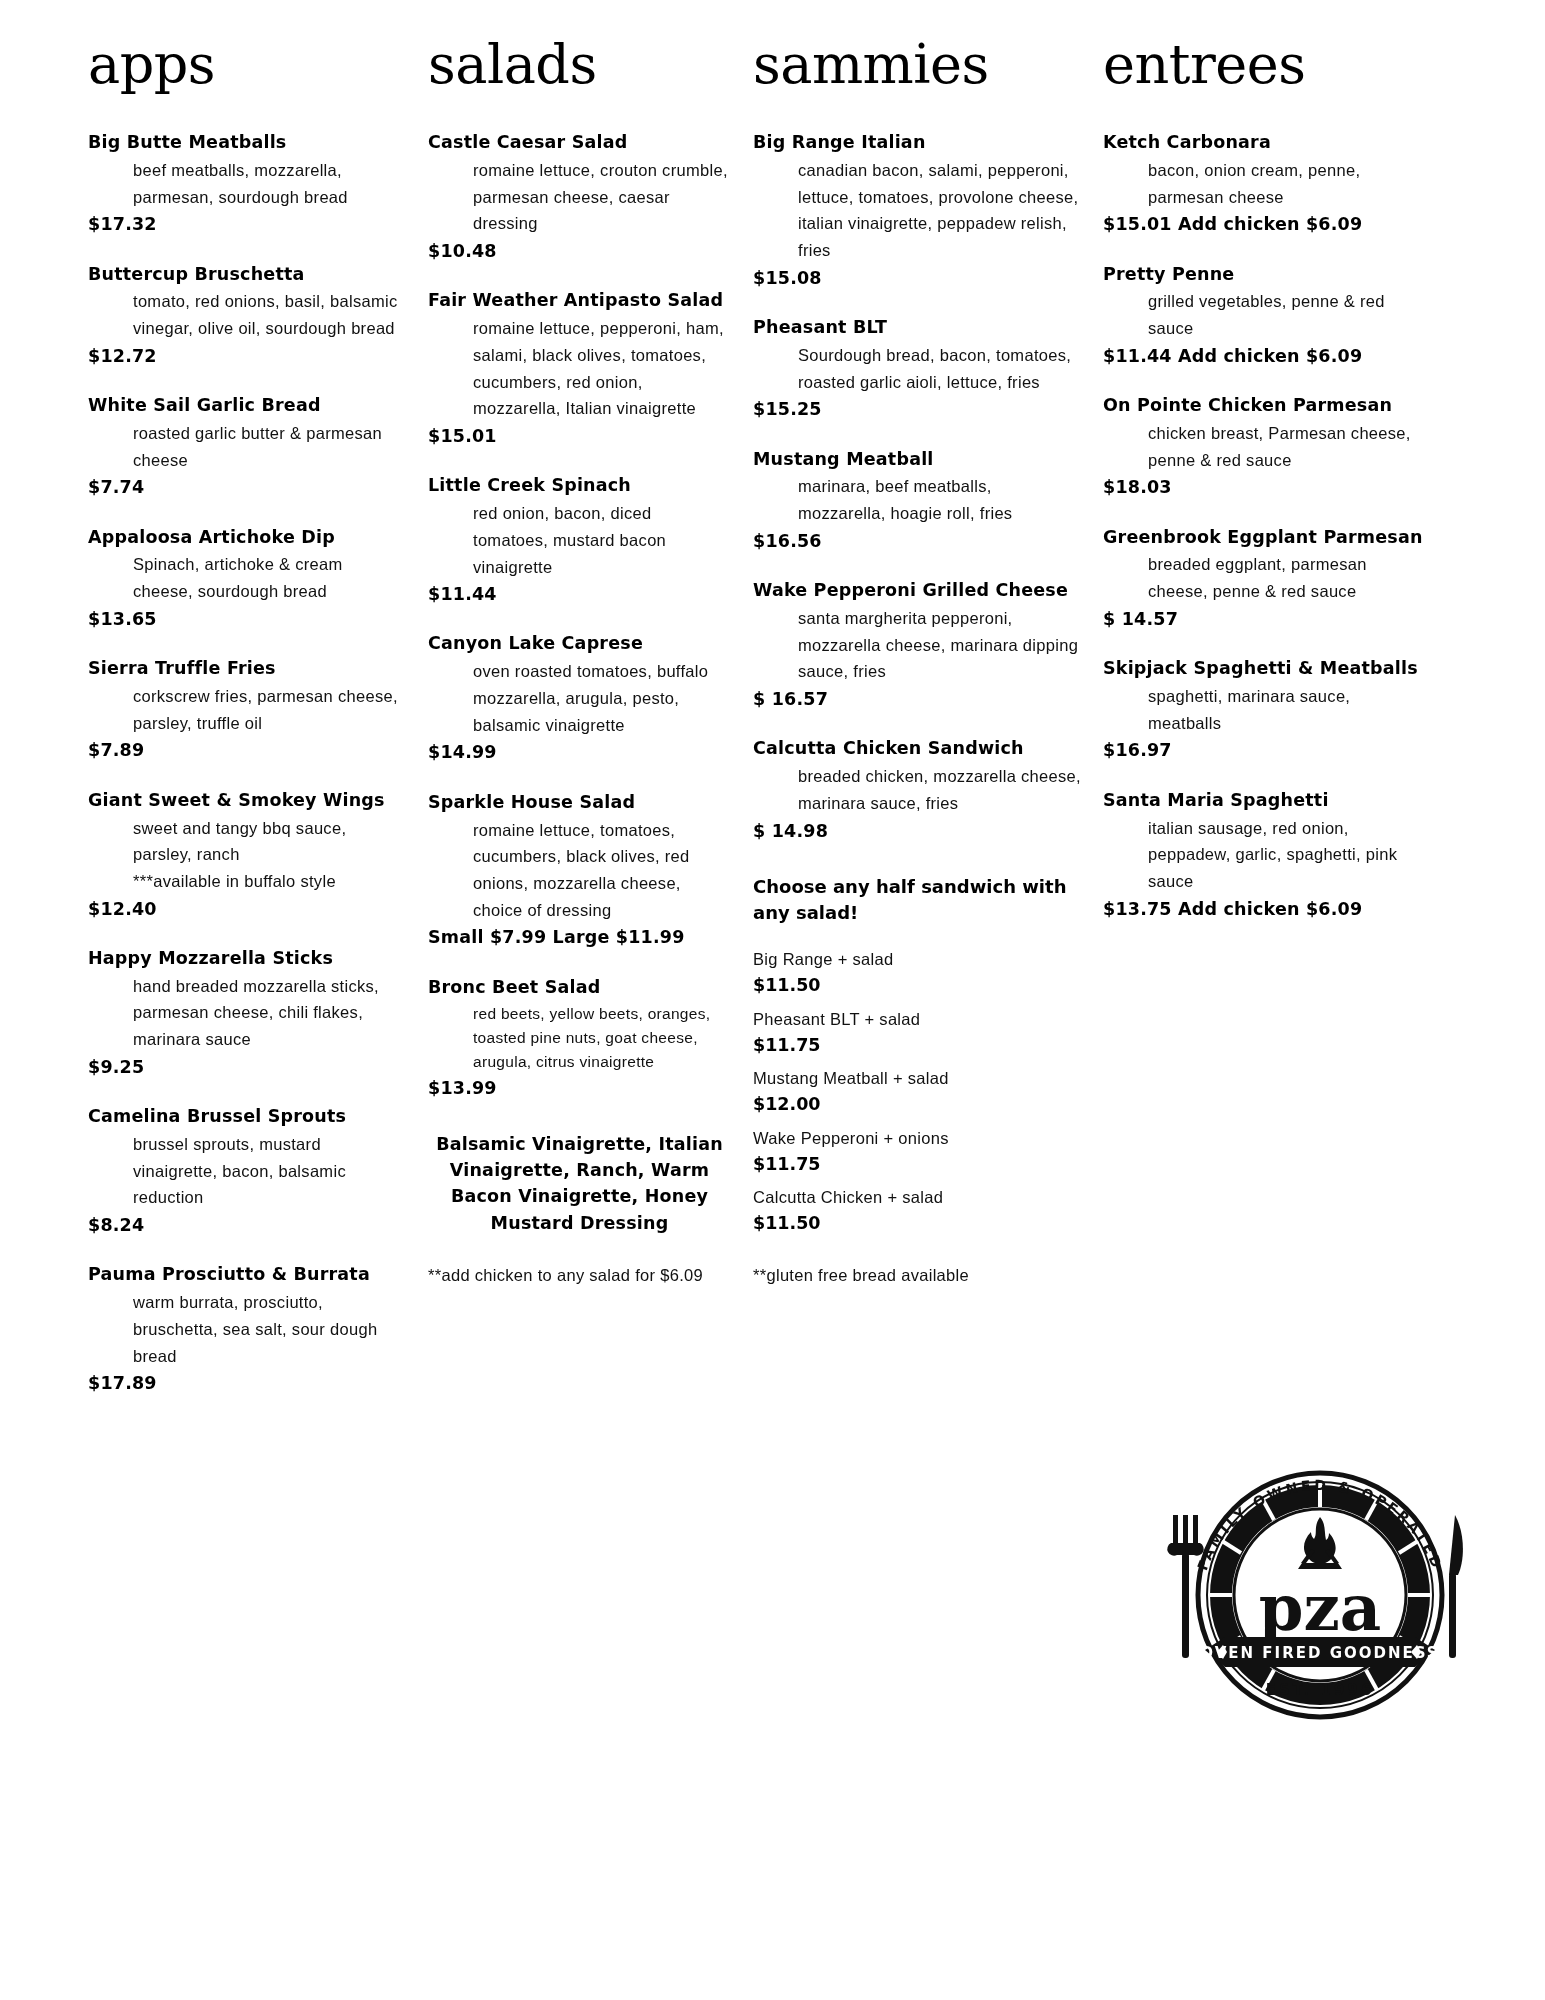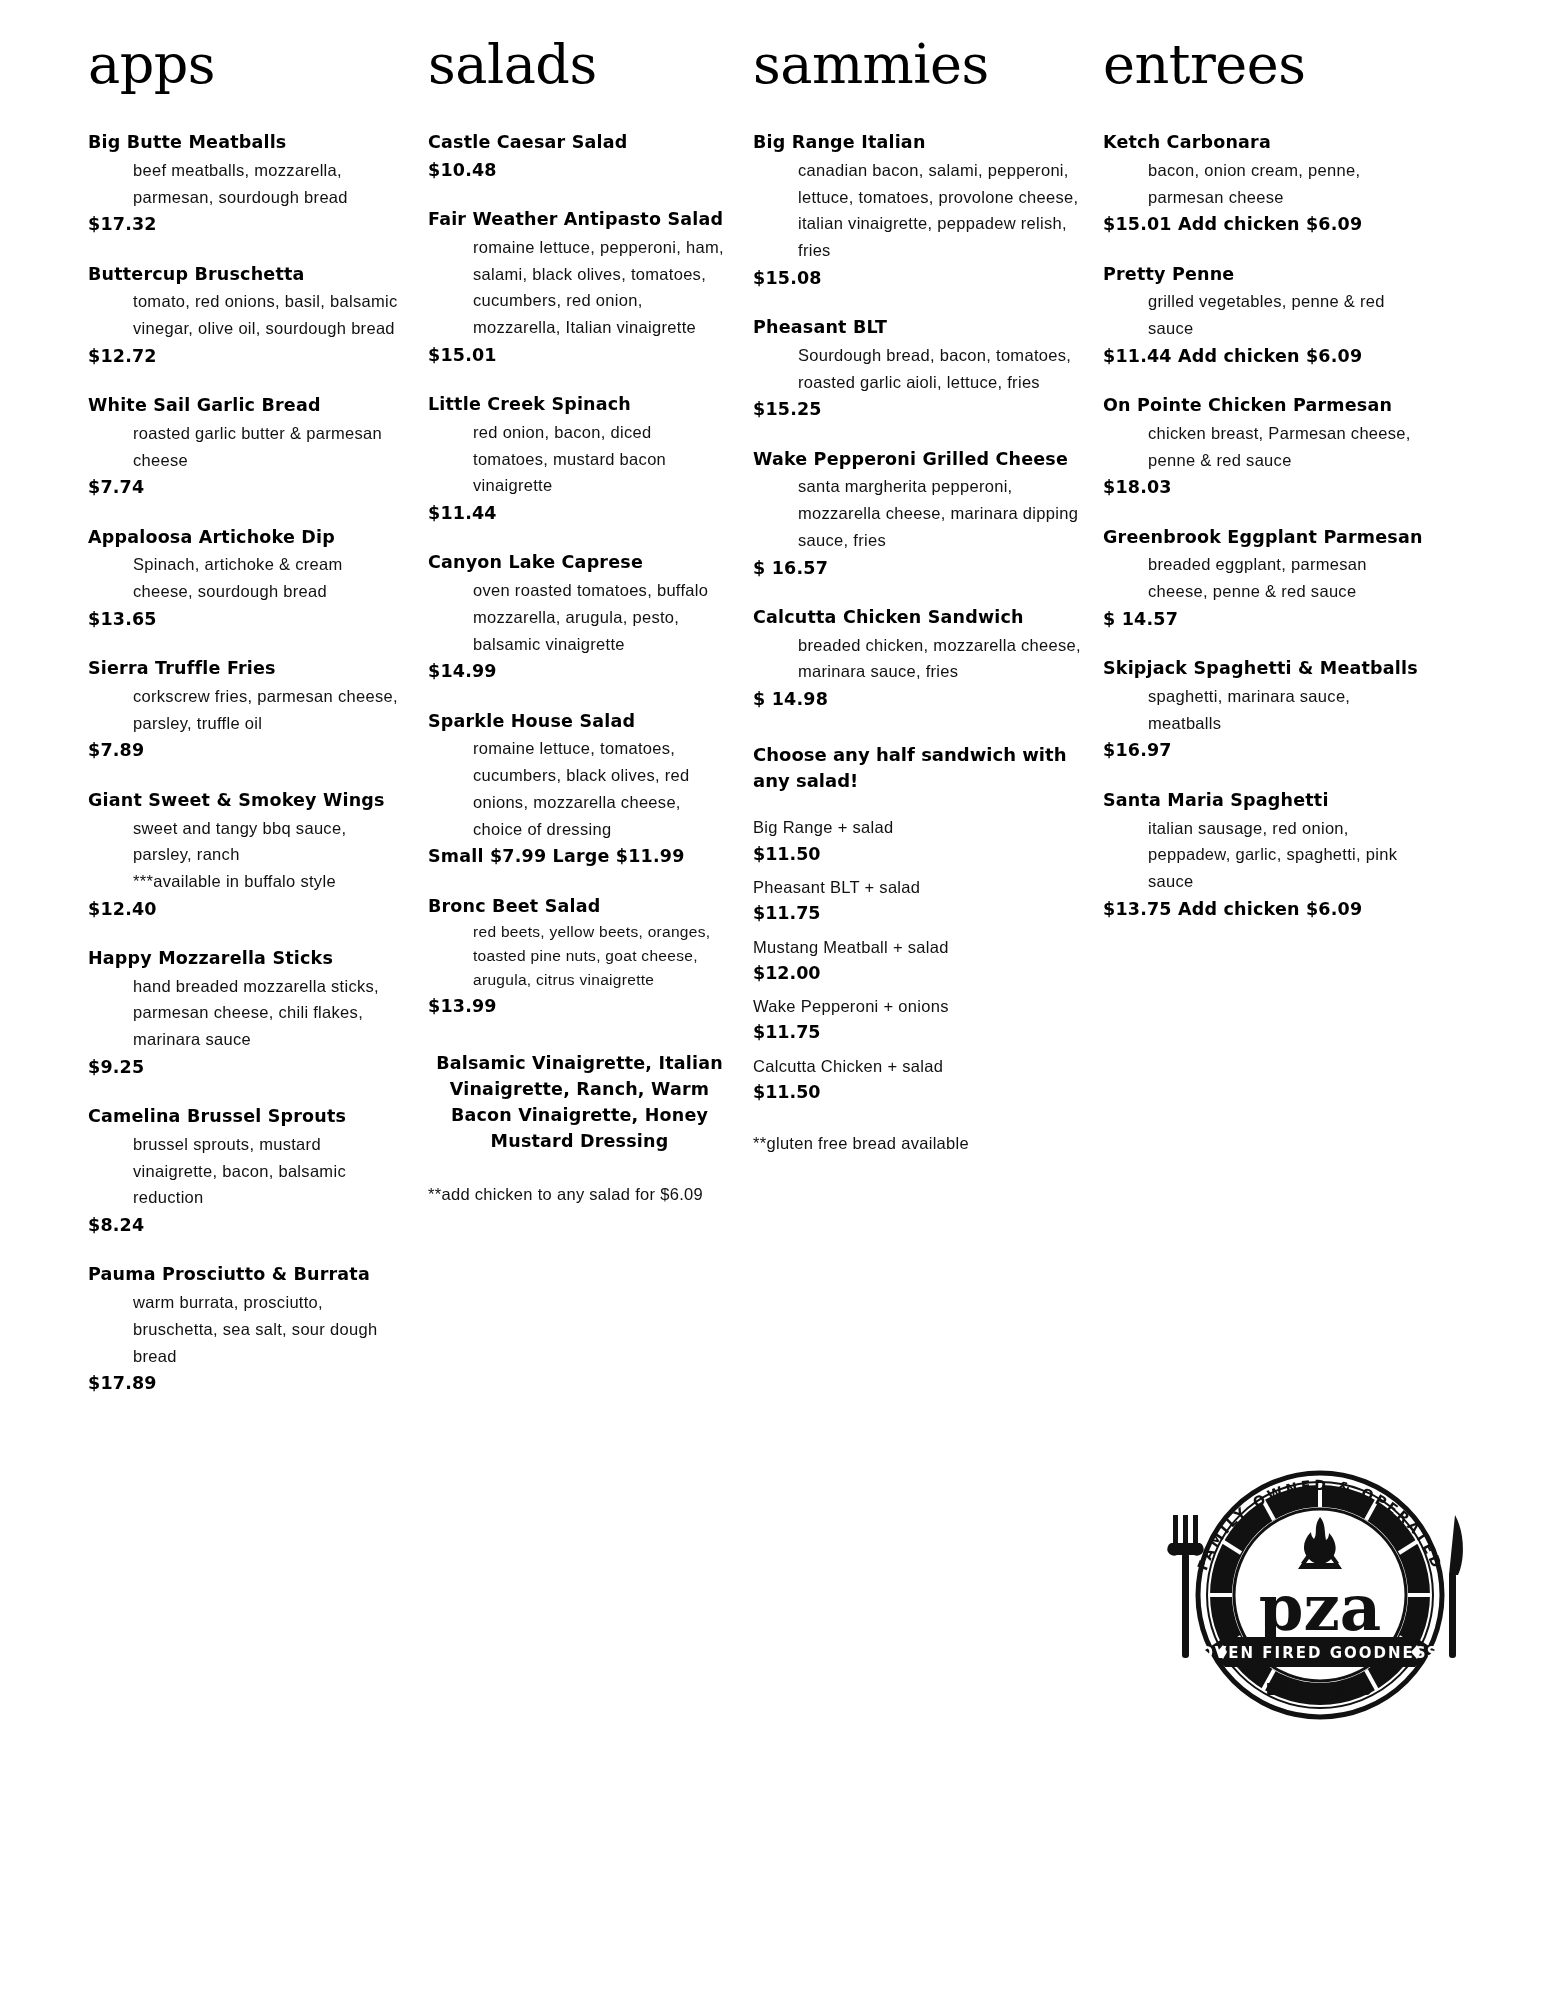--- a/index.html
+++ b/index.html
@@ -204,20 +204,21 @@
         <div class="item-desc">warm burrata, prosciutto, bruschetta, sea salt, sour dough bread</div>
         <div class="item-price">$17.89</div>
       </div>
     </div>
 
     <div class="col col-salads">
       <div class="col-head">salads</div>
 
       <div class="item">
         <div class="item-name">Castle Caesar Salad</div>
+        <div class="item-desc">romaine lettuce, crouton crumble, parmesan cheese, caesar dressing</div>
         <div class="item-price">$10.48</div>
       </div>
       <div class="item">
         <div class="item-name">Fair Weather Antipasto Salad</div>
         <div class="item-desc">romaine lettuce, pepperoni, ham, salami, black olives, tomatoes, cucumbers, red onion, mozzarella, Italian vinaigrette</div>
         <div class="item-price">$15.01</div>
       </div>
       <div class="item">
         <div class="item-name">Little Creek Spinach</div>
         <div class="item-desc">red onion, bacon, diced tomatoes, mustard bacon vinaigrette</div>
@@ -248,20 +249,25 @@
 
       <div class="item">
         <div class="item-name">Big Range Italian</div>
         <div class="item-desc">canadian bacon, salami, pepperoni, lettuce, tomatoes, provolone cheese, italian vinaigrette, peppadew relish, fries</div>
         <div class="item-price">$15.08</div>
       </div>
       <div class="item">
         <div class="item-name">Pheasant BLT</div>
         <div class="item-desc">Sourdough bread, bacon, tomatoes, roasted garlic aioli, lettuce, fries</div>
         <div class="item-price">$15.25</div>
+      </div>
+      <div class="item">
+        <div class="item-name">Mustang Meatball</div>
+        <div class="item-desc">marinara, beef meatballs, mozzarella, hoagie roll, fries</div>
+        <div class="item-price">$16.56</div>
       </div>
       <div class="item">
         <div class="item-name">Wake Pepperoni Grilled Cheese</div>
         <div class="item-desc">santa margherita pepperoni, mozzarella cheese, marinara dipping sauce, fries</div>
         <div class="item-price">$ 16.57</div>
       </div>
       <div class="item">
         <div class="item-name">Calcutta Chicken Sandwich</div>
         <div class="item-desc">breaded chicken, mozzarella cheese, marinara sauce, fries</div>
         <div class="item-price">$ 14.98</div>

